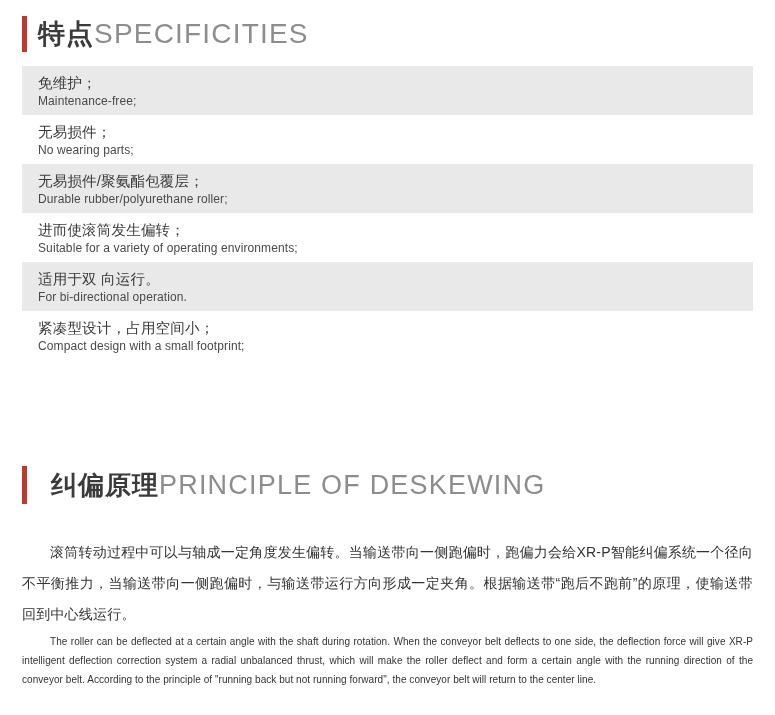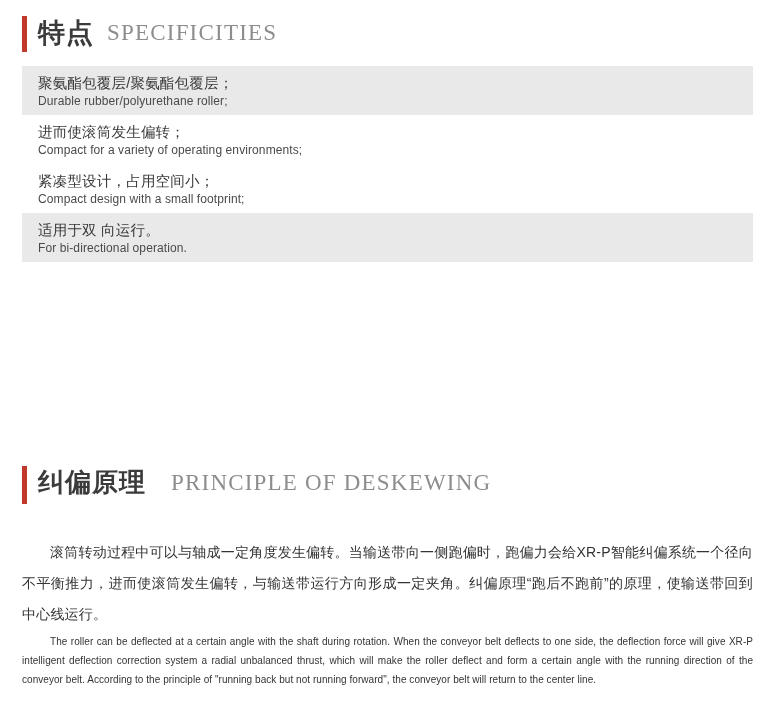--- a/index.html
+++ b/index.html
@@ -27,53 +27,51 @@
     align-self: stretch;
     flex: 0 0 5px;
   }
   .section-head-wrap {
     display: flex;
     align-items: stretch;
     gap: 11px;
   }
   .head-texts {
     display: flex;
-    align-items: flex-start;
-    gap: 13px;
-    font-family: Liberation Serif, serif;
+    align-items: center;
   }
   .head-cn {
     font-size: 27px;
     font-weight: bold;
     color: #3b3b3b;
     letter-spacing: 1px;
     line-height: 34px;
   }
   .head-en {
-    font-size: 23px;
+    font-size: 28px;
     color: #8d8d8d;
     letter-spacing: 1.2px;
     font-weight: 300;
     line-height: 34px;
   }
 
   #features-head {
     position: absolute;
     left: 22px;
     top: 16px;
     height: 36px;
   }
   #principle-head {
     position: absolute;
     left: 22px;
     top: 466px;
     height: 38px;
   }
-  #principle-head .head-cn { font-size: 26px; }
-  #principle-head .head-en { font-size: 23px; margin-left: 12px; }
+  #principle-head .head-cn { font-size: 26px; margin-left: 13px; }
+  #principle-head .head-en { font-size: 27px; }
 
   
   .features {
     position: absolute;
     left: 22px;
     top: 66px;
     width: 731px;
   }
   .feature-row {
     height: 49px;
@@ -130,41 +128,49 @@
   <div class="section-head-wrap" id="features-head">
     <div class="head-bar"></div>
     <div class="head-texts">
       <span class="head-cn">特点</span>
       <span class="head-en">SPECIFICITIES</span>
     </div>
   </div>
 
   <div class="features">
     <div class="feature-row shaded">
-      <div class="feature-cn">聚氨酯包覆层/聚氨酯包覆层；</div>
+      <div class="feature-cn">免维护；</div>
+      <div class="feature-en">Maintenance-free;</div>
+    </div>
+    <div class="feature-row plain">
+      <div class="feature-cn">无易损件；</div>
+      <div class="feature-en">No wearing parts;</div>
+    </div>
+    <div class="feature-row shaded">
+      <div class="feature-cn">无易损件/聚氨酯包覆层；</div>
       <div class="feature-en">Durable rubber/polyurethane roller;</div>
     </div>
     <div class="feature-row plain">
       <div class="feature-cn">进而使滚筒发生偏转；</div>
-      <div class="feature-en">Compact for a variety of operating environments;</div>
+      <div class="feature-en">Suitable for a variety of operating environments;</div>
+    </div>
+    <div class="feature-row shaded">
+      <div class="feature-cn">适用于双 向运行。</div>
+      <div class="feature-en">For bi-directional operation.</div>
     </div>
     <div class="feature-row plain">
       <div class="feature-cn">紧凑型设计，占用空间小；</div>
       <div class="feature-en">Compact design with a small footprint;</div>
-    </div>
-    <div class="feature-row shaded">
-      <div class="feature-cn">适用于双 向运行。</div>
-      <div class="feature-en">For bi-directional operation.</div>
     </div>
   </div>
 
   <div class="section-head-wrap" id="principle-head">
     <div class="head-bar"></div>
     <div class="head-texts">
       <span class="head-cn">纠偏原理</span>
       <span class="head-en">PRINCIPLE OF DESKEWING</span>
     </div>
   </div>
 
-  <p class="para-cn">滚筒转动过程中可以与轴成一定角度发生偏转。当输送带向一侧跑偏时，跑偏力会给XR-P智能纠偏系统一个径向不平衡推力，进而使滚筒发生偏转，与输送带运行方向形成一定夹角。纠偏原理“跑后不跑前”的原理，使输送带回到中心线运行。</p>
+  <p class="para-cn">滚筒转动过程中可以与轴成一定角度发生偏转。当输送带向一侧跑偏时，跑偏力会给XR-P智能纠偏系统一个径向不平衡推力，当输送带向一侧跑偏时，与输送带运行方向形成一定夹角。根据输送带“跑后不跑前”的原理，使输送带回到中心线运行。</p>
   <p class="para-en">The roller can be deflected at a certain angle with the shaft during rotation. When the conveyor belt deflects to one side, the deflection force will give XR-P intelligent deflection correction system a radial unbalanced thrust, which will make the roller deflect and form a certain angle with the running direction of the conveyor belt. According to the principle of "running back but not running forward", the conveyor belt will return to the center line.</p>
 
 </div>
 
 </body></html>

